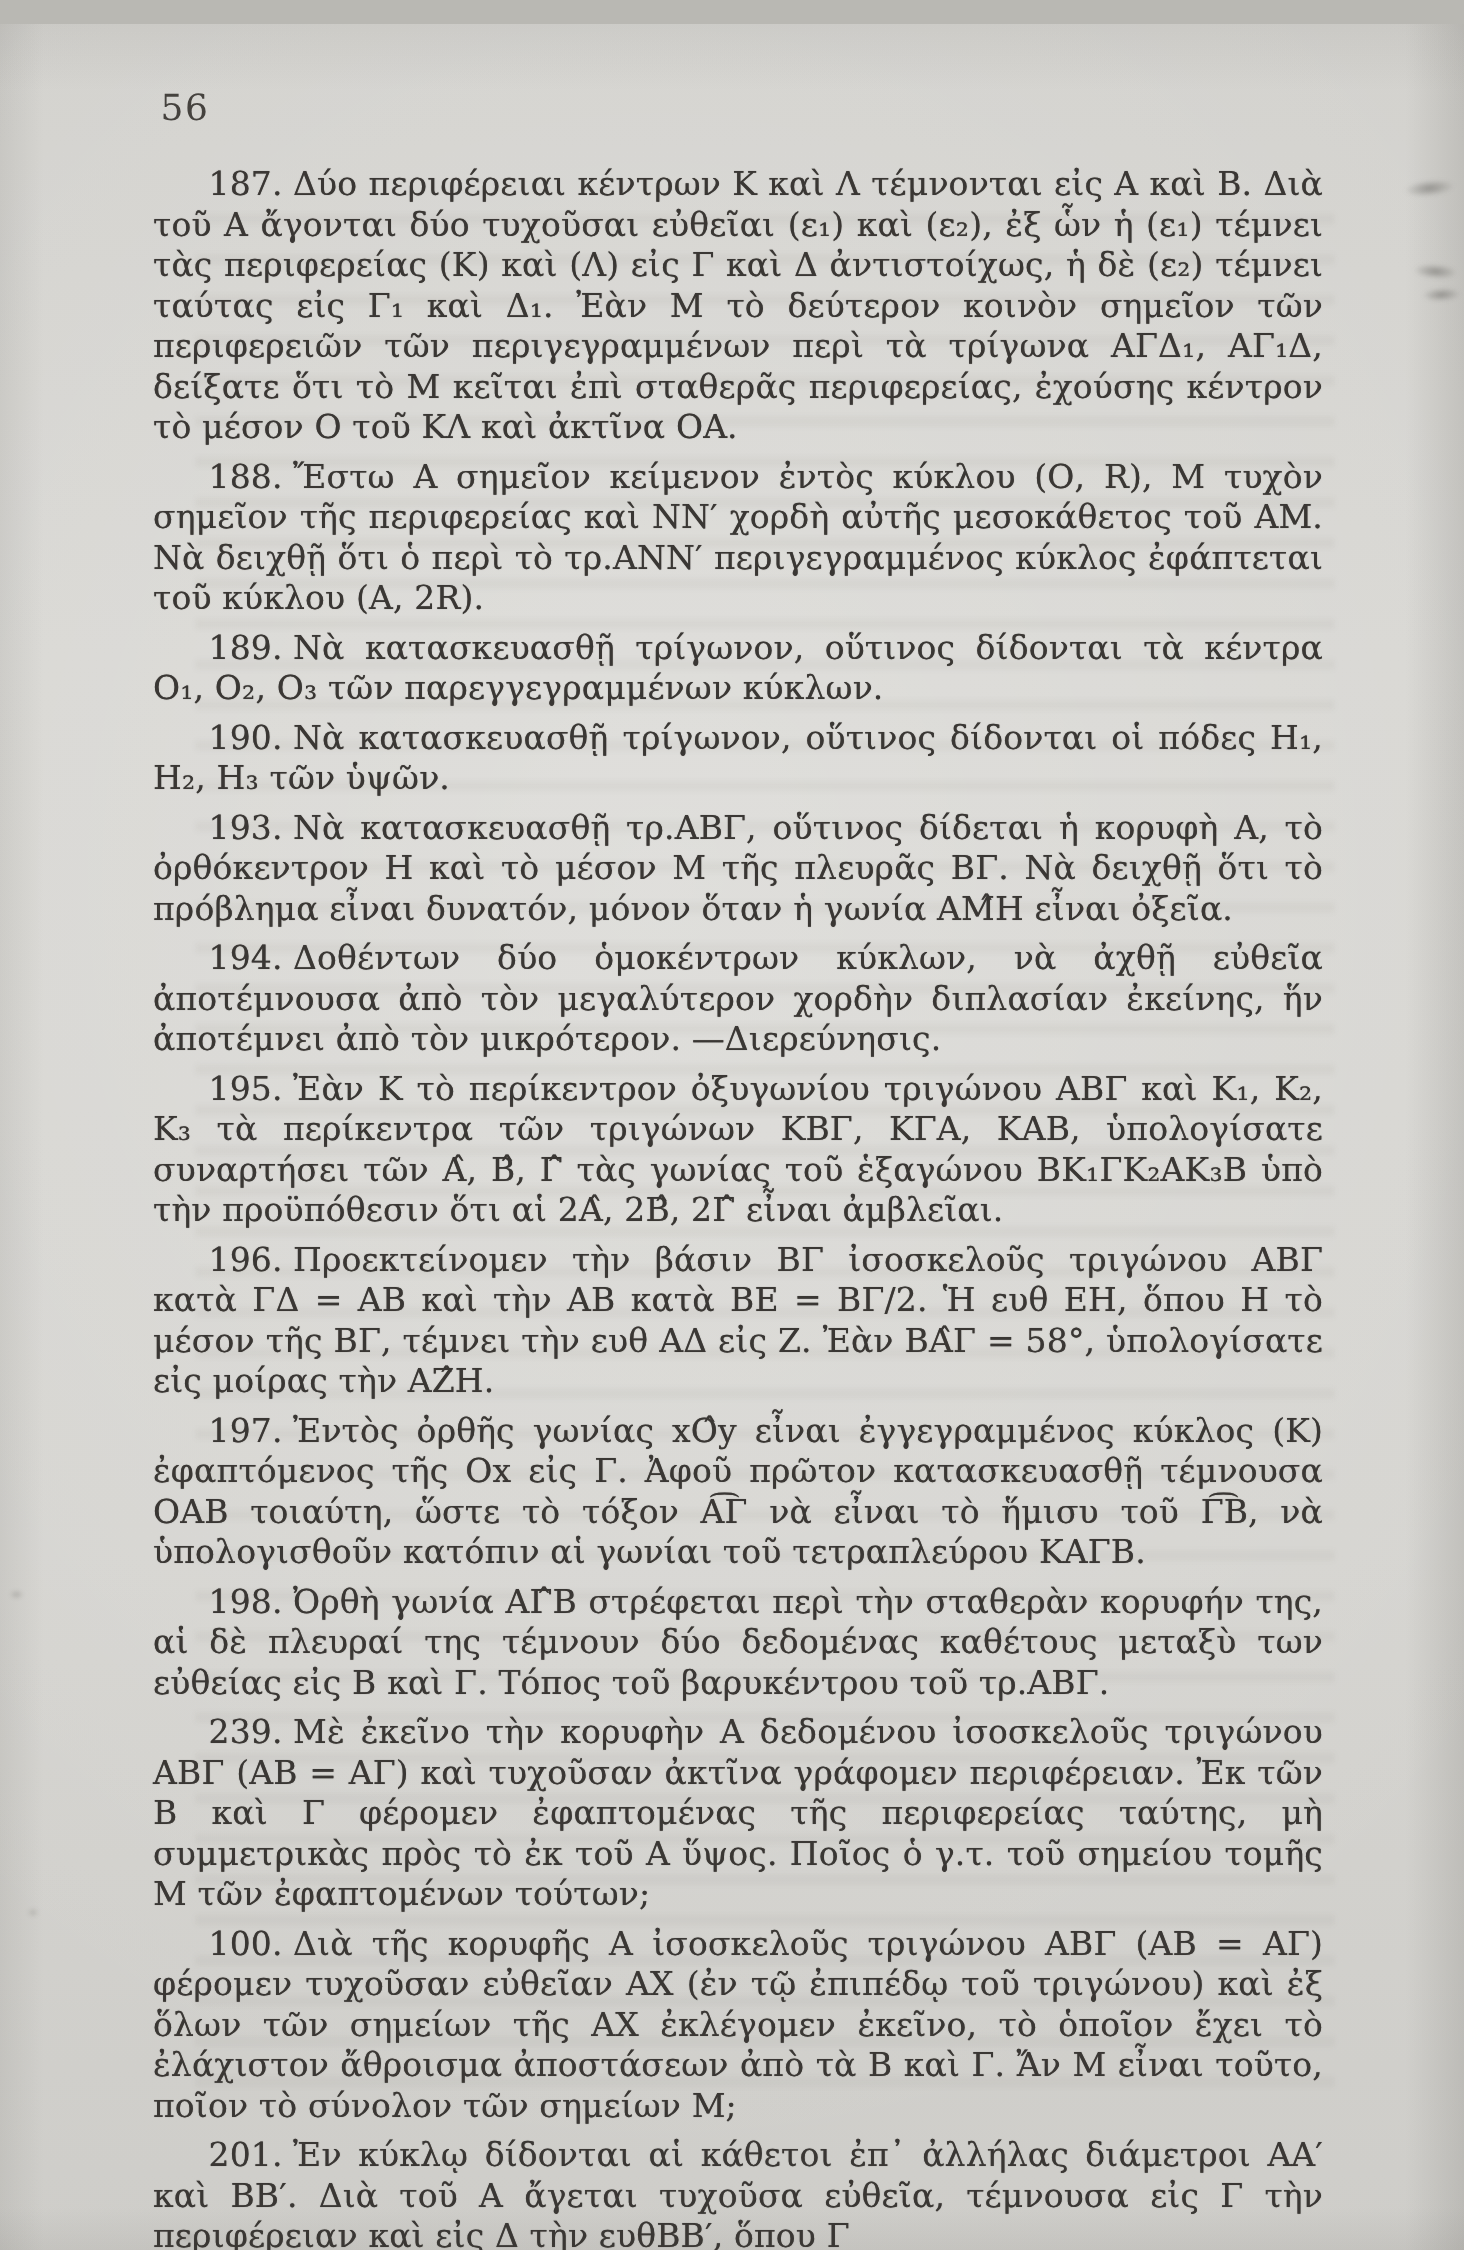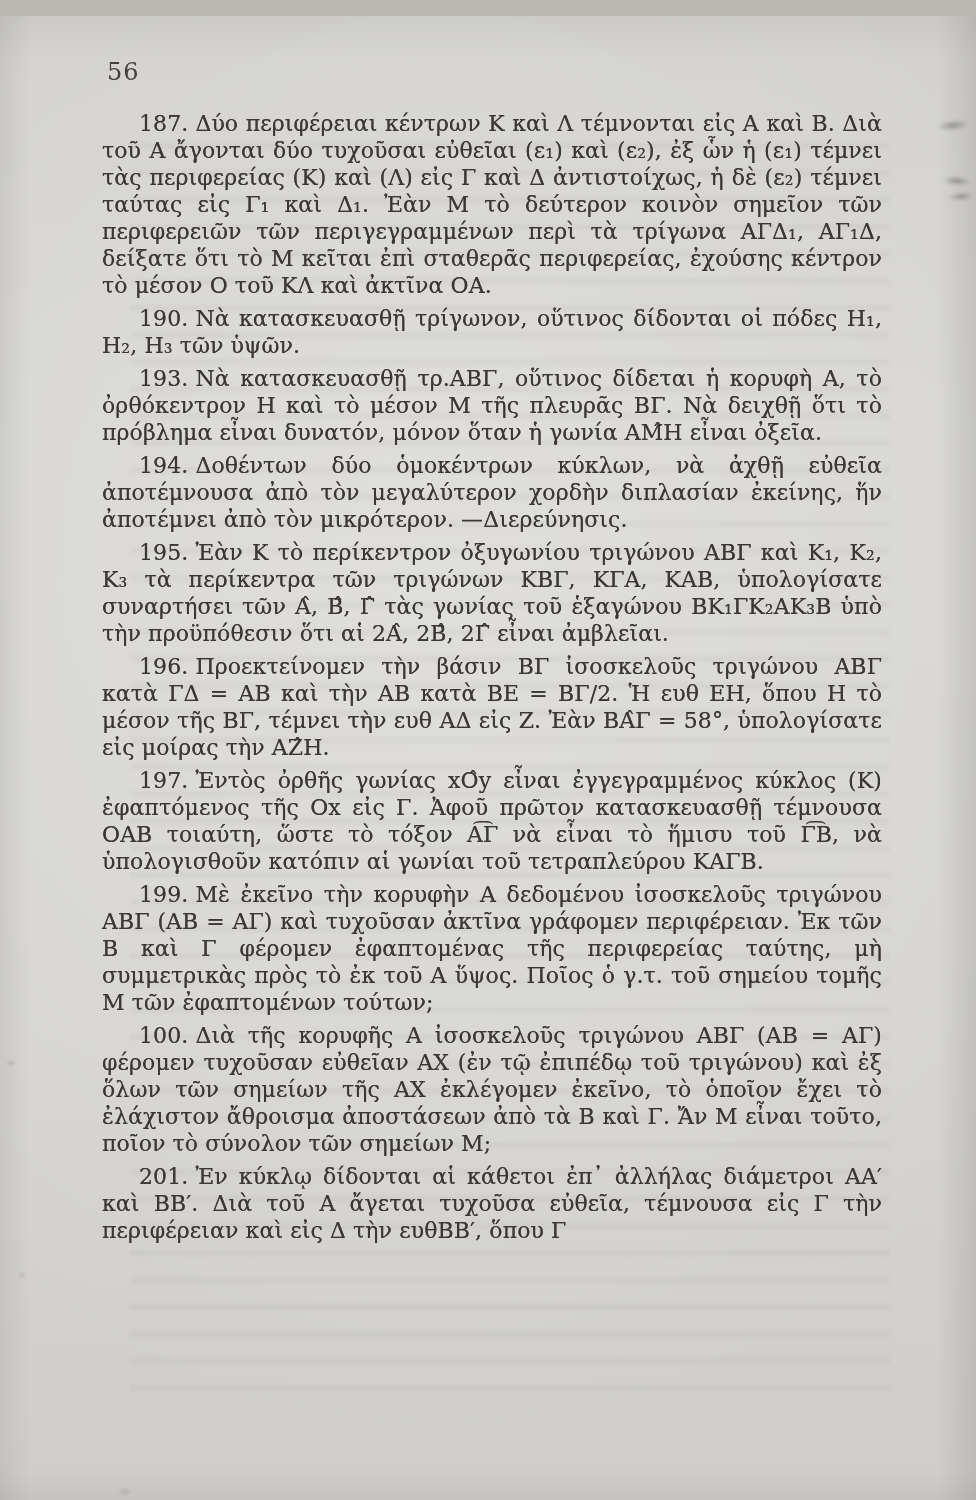--- a/index.html
+++ b/index.html
@@ -69,23 +69,26 @@
   <div class="smudge s2"></div>
   <div class="smudge s3"></div>
   <div class="smudge s4"></div>
   <div class="smudge s5"></div>
   <div class="smudge s6"></div>
 
   <div class="page-number">56</div>
 
   <main class="text-block">
     <p class="problem"><span class="pnum">187.</span><span>Δύο περιφέρειαι κέντρων Κ καὶ Λ τέμνονται εἰς Α καὶ Β. Διὰ τοῦ Α ἄγονται δύο τυχοῦσαι εὐθεῖαι (ε₁) καὶ (ε₂), ἐξ ὧν ἡ (ε₁) τέμνει τὰς περιφερείας (Κ) καὶ (Λ) εἰς Γ καὶ Δ ἀντιστοίχως, ἡ δὲ (ε₂) τέμνει ταύτας εἰς Γ₁ καὶ Δ₁. Ἐὰν Μ τὸ δεύτερον κοινὸν σημεῖον τῶν περιφερειῶν τῶν περιγεγραμμένων περὶ τὰ τρίγωνα ΑΓΔ₁, ΑΓ₁Δ, δείξατε ὅτι τὸ Μ κεῖται ἐπὶ σταθερᾶς περιφερείας, ἐχούσης κέντρον τὸ μέσον Ο τοῦ ΚΛ καὶ ἀκτῖνα ΟΑ.</span></p>
+    <p class="problem"><span class="pnum">188.</span><span>Ἔστω Α σημεῖον κείμενον ἐντὸς κύκλου (Ο, R), Μ τυχὸν σημεῖον τῆς περιφερείας καὶ ΝΝ′ χορδὴ αὐτῆς μεσοκάθετος τοῦ ΑΜ. Νὰ δειχθῇ ὅτι ὁ περὶ τὸ τρ.ΑΝΝ′ περιγεγραμμένος κύκλος ἐφάπτεται τοῦ κύκλου (Α, 2R).</span></p>
+    <p class="problem"><span class="pnum">189.</span><span>Νὰ κατασκευασθῇ τρίγωνον, οὕτινος δίδονται τὰ κέντρα Ο₁, Ο₂, Ο₃ τῶν παρεγγεγραμμένων κύκλων.</span></p>
     <p class="problem"><span class="pnum">190.</span><span>Νὰ κατασκευασθῇ τρίγωνον, οὕτινος δίδονται οἱ πόδες Η₁, Η₂, Η₃ τῶν ὑψῶν.</span></p>
     <p class="problem"><span class="pnum">193.</span><span>Νὰ κατασκευασθῇ τρ.ΑΒΓ, οὕτινος δίδεται ἡ κορυφὴ Α, τὸ ὀρθόκεντρον Η καὶ τὸ μέσον Μ τῆς πλευρᾶς ΒΓ. Νὰ δειχθῇ ὅτι τὸ πρόβλημα εἶναι δυνατόν, μόνον ὅταν ἡ γωνία ΑΜ̂Η εἶναι ὀξεῖα.</span></p>
     <p class="problem"><span class="pnum">194.</span><span>Δοθέντων δύο ὁμοκέντρων κύκλων, νὰ ἀχθῇ εὐθεῖα ἀποτέμνουσα ἀπὸ τὸν μεγαλύτερον χορδὴν διπλασίαν ἐκείνης, ἥν ἀποτέμνει ἀπὸ τὸν μικρότερον. —Διερεύνησις.</span></p>
     <p class="problem"><span class="pnum">195.</span><span>Ἐὰν Κ τὸ περίκεντρον ὀξυγωνίου τριγώνου ΑΒΓ καὶ Κ₁, Κ₂, Κ₃ τὰ περίκεντρα τῶν τριγώνων ΚΒΓ, ΚΓΑ, ΚΑΒ, ὑπολογίσατε συναρτήσει τῶν Α̂, Β̂, Γ̂ τὰς γωνίας τοῦ ἑξαγώνου ΒΚ₁ΓΚ₂ΑΚ₃Β ὑπὸ τὴν προϋπόθεσιν ὅτι αἱ 2Α̂, 2Β̂, 2Γ̂ εἶναι ἀμβλεῖαι.</span></p>
     <p class="problem"><span class="pnum">196.</span><span>Προεκτείνομεν τὴν βάσιν ΒΓ ἰσοσκελοῦς τριγώνου ΑΒΓ κατὰ ΓΔ = ΑΒ καὶ τὴν ΑΒ κατὰ ΒΕ = ΒΓ/2. Ἡ ευθ ΕΗ, ὅπου Η τὸ μέσον τῆς ΒΓ, τέμνει τὴν ευθ ΑΔ εἰς Ζ. Ἐὰν ΒΑ̂Γ = 58°, ὑπολογίσατε εἰς μοίρας τὴν ΑΖ̂Η.</span></p>
     <p class="problem"><span class="pnum">197.</span><span>Ἐντὸς ὀρθῆς γωνίας xΟ̂y εἶναι ἐγγεγραμμένος κύκλος (Κ) ἐφαπτόμενος τῆς Οx εἰς Γ. Ἀφοῦ πρῶτον κατασκευασθῇ τέμνουσα ΟΑΒ τοιαύτη, ὥστε τὸ τόξον Α͡Γ νὰ εἶναι τὸ ἥμισυ τοῦ Γ͡Β, νὰ ὑπολογισθοῦν κατόπιν αἱ γωνίαι τοῦ τετραπλεύρου ΚΑΓΒ.</span></p>
-    <p class="problem"><span class="pnum">199.</span><span>Μὲ ἐκεῖνο τὴν κορυφὴν Α δεδομένου ἰσοσκελοῦς τριγώνου ΑΒΓ (ΑΒ = ΑΓ) καὶ τυχοῦσαν ἀκτῖνα γράφομεν περιφέρειαν. Ἐκ τῶν Β καὶ Γ φέρομεν ἐφαπτομένας τῆς περιφερείας ταύτης, μὴ συμμετρικὰς πρὸς τὸ ἐκ τοῦ Α ὕψος. Ποῖος ὁ γ.τ. τοῦ σημείου τομῆς Μ τῶν ἐφαπτομένων τούτων;</span></p>
+    <p class="problem"><span class="pnum">198.</span><span>Ὀρθὴ γωνία ΑΓ̂Β στρέφεται περὶ τὴν σταθερὰν κορυφήν της, αἱ δὲ πλευραί της τέμνουν δύο δεδομένας καθέτους μεταξὺ των εὐθείας εἰς Β καὶ Γ. Τόπος τοῦ βαρυκέντρου τοῦ τρ.ΑΒΓ.</span></p>
+    <p class="problem"><span class="pnum">239.</span><span>Μὲ ἐκεῖνο τὴν κορυφὴν Α δεδομένου ἰσοσκελοῦς τριγώνου ΑΒΓ (ΑΒ = ΑΓ) καὶ τυχοῦσαν ἀκτῖνα γράφομεν περιφέρειαν. Ἐκ τῶν Β καὶ Γ φέρομεν ἐφαπτομένας τῆς περιφερείας ταύτης, μὴ συμμετρικὰς πρὸς τὸ ἐκ τοῦ Α ὕψος. Ποῖος ὁ γ.τ. τοῦ σημείου τομῆς Μ τῶν ἐφαπτομένων τούτων;</span></p>
     <p class="problem"><span class="pnum">100.</span><span>Διὰ τῆς κορυφῆς Α ἰσοσκελοῦς τριγώνου ΑΒΓ (ΑΒ = ΑΓ) φέρομεν τυχοῦσαν εὐθεῖαν ΑΧ (ἐν τῷ ἐπιπέδῳ τοῦ τριγώνου) καὶ ἐξ ὅλων τῶν σημείων τῆς ΑΧ ἐκλέγομεν ἐκεῖνο, τὸ ὁποῖον ἔχει τὸ ἐλάχιστον ἄθροισμα ἀποστάσεων ἀπὸ τὰ Β καὶ Γ. Ἄν Μ εἶναι τοῦτο, ποῖον τὸ σύνολον τῶν σημείων Μ;</span></p>
     <p class="problem"><span class="pnum">201.</span><span>Ἐν κύκλῳ δίδονται αἱ κάθετοι ἐπ᾽ ἀλλήλας διάμετροι ΑΑ′ καὶ ΒΒ′. Διὰ τοῦ Α ἄγεται τυχοῦσα εὐθεῖα, τέμνουσα εἰς Γ τὴν περιφέρειαν καὶ εἰς Δ τὴν ευθΒΒ′, ὅπου Γ</span></p>
   </main>
 </div>
 
 </body></html>

